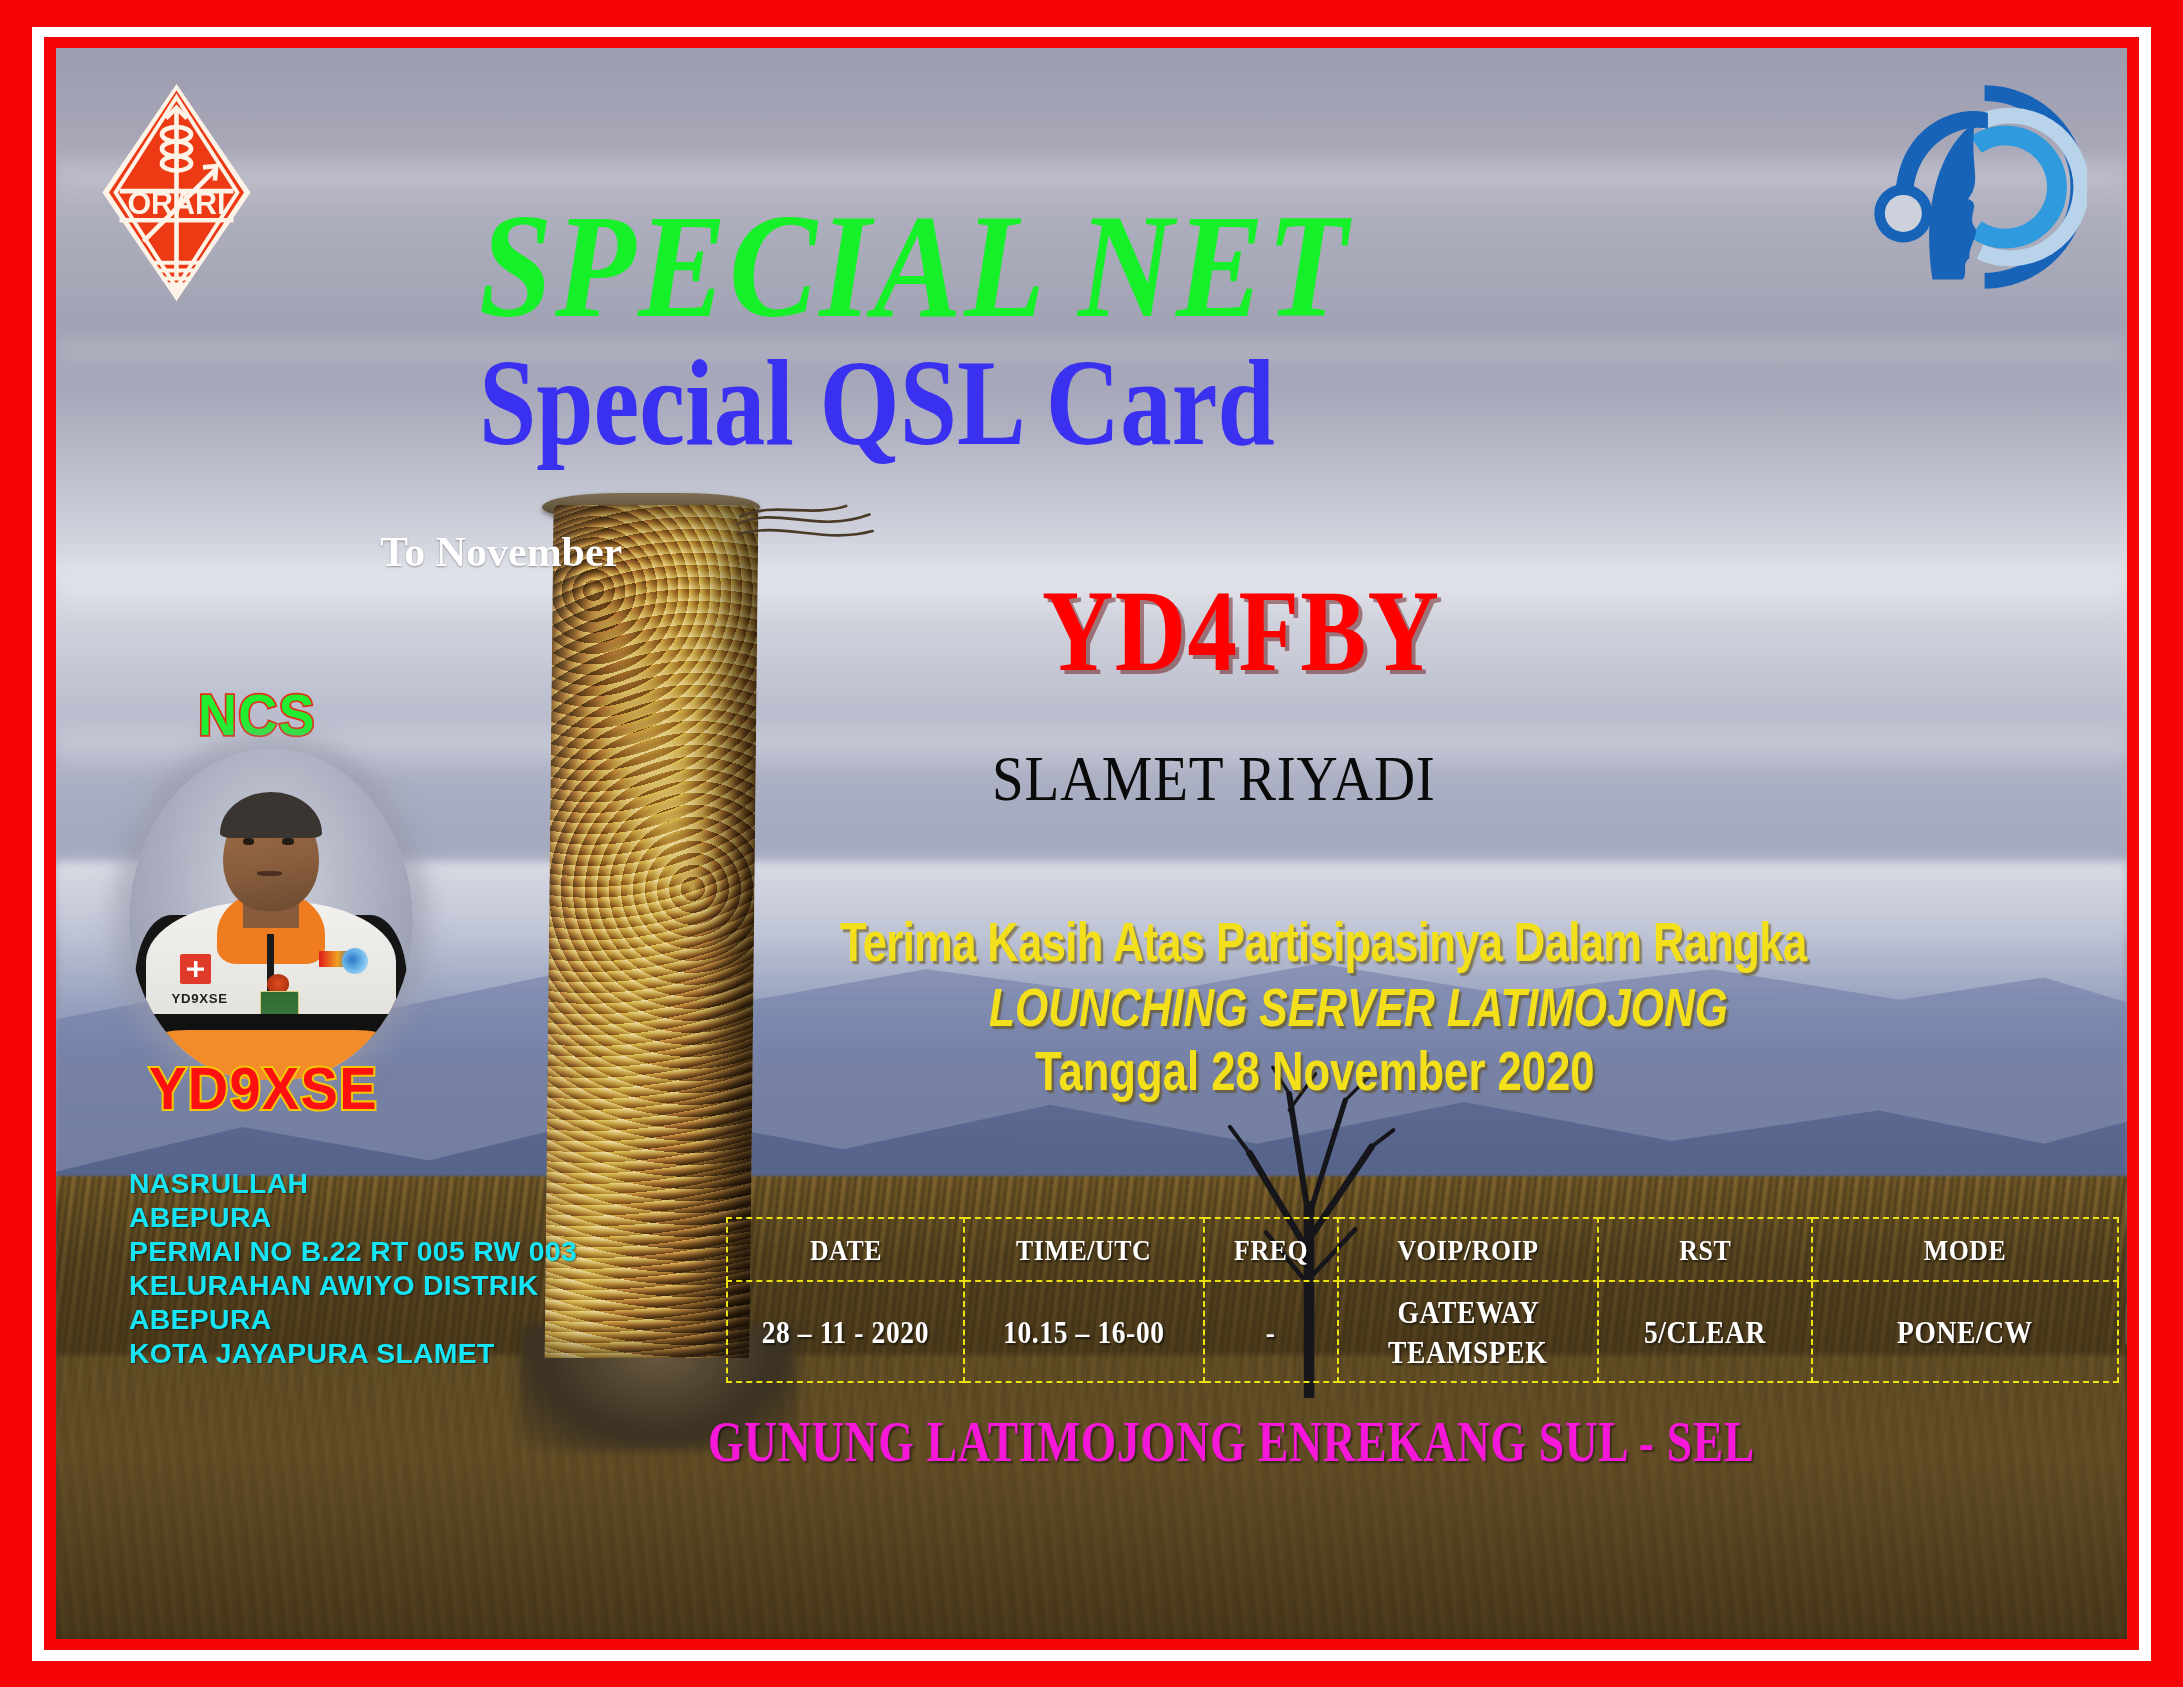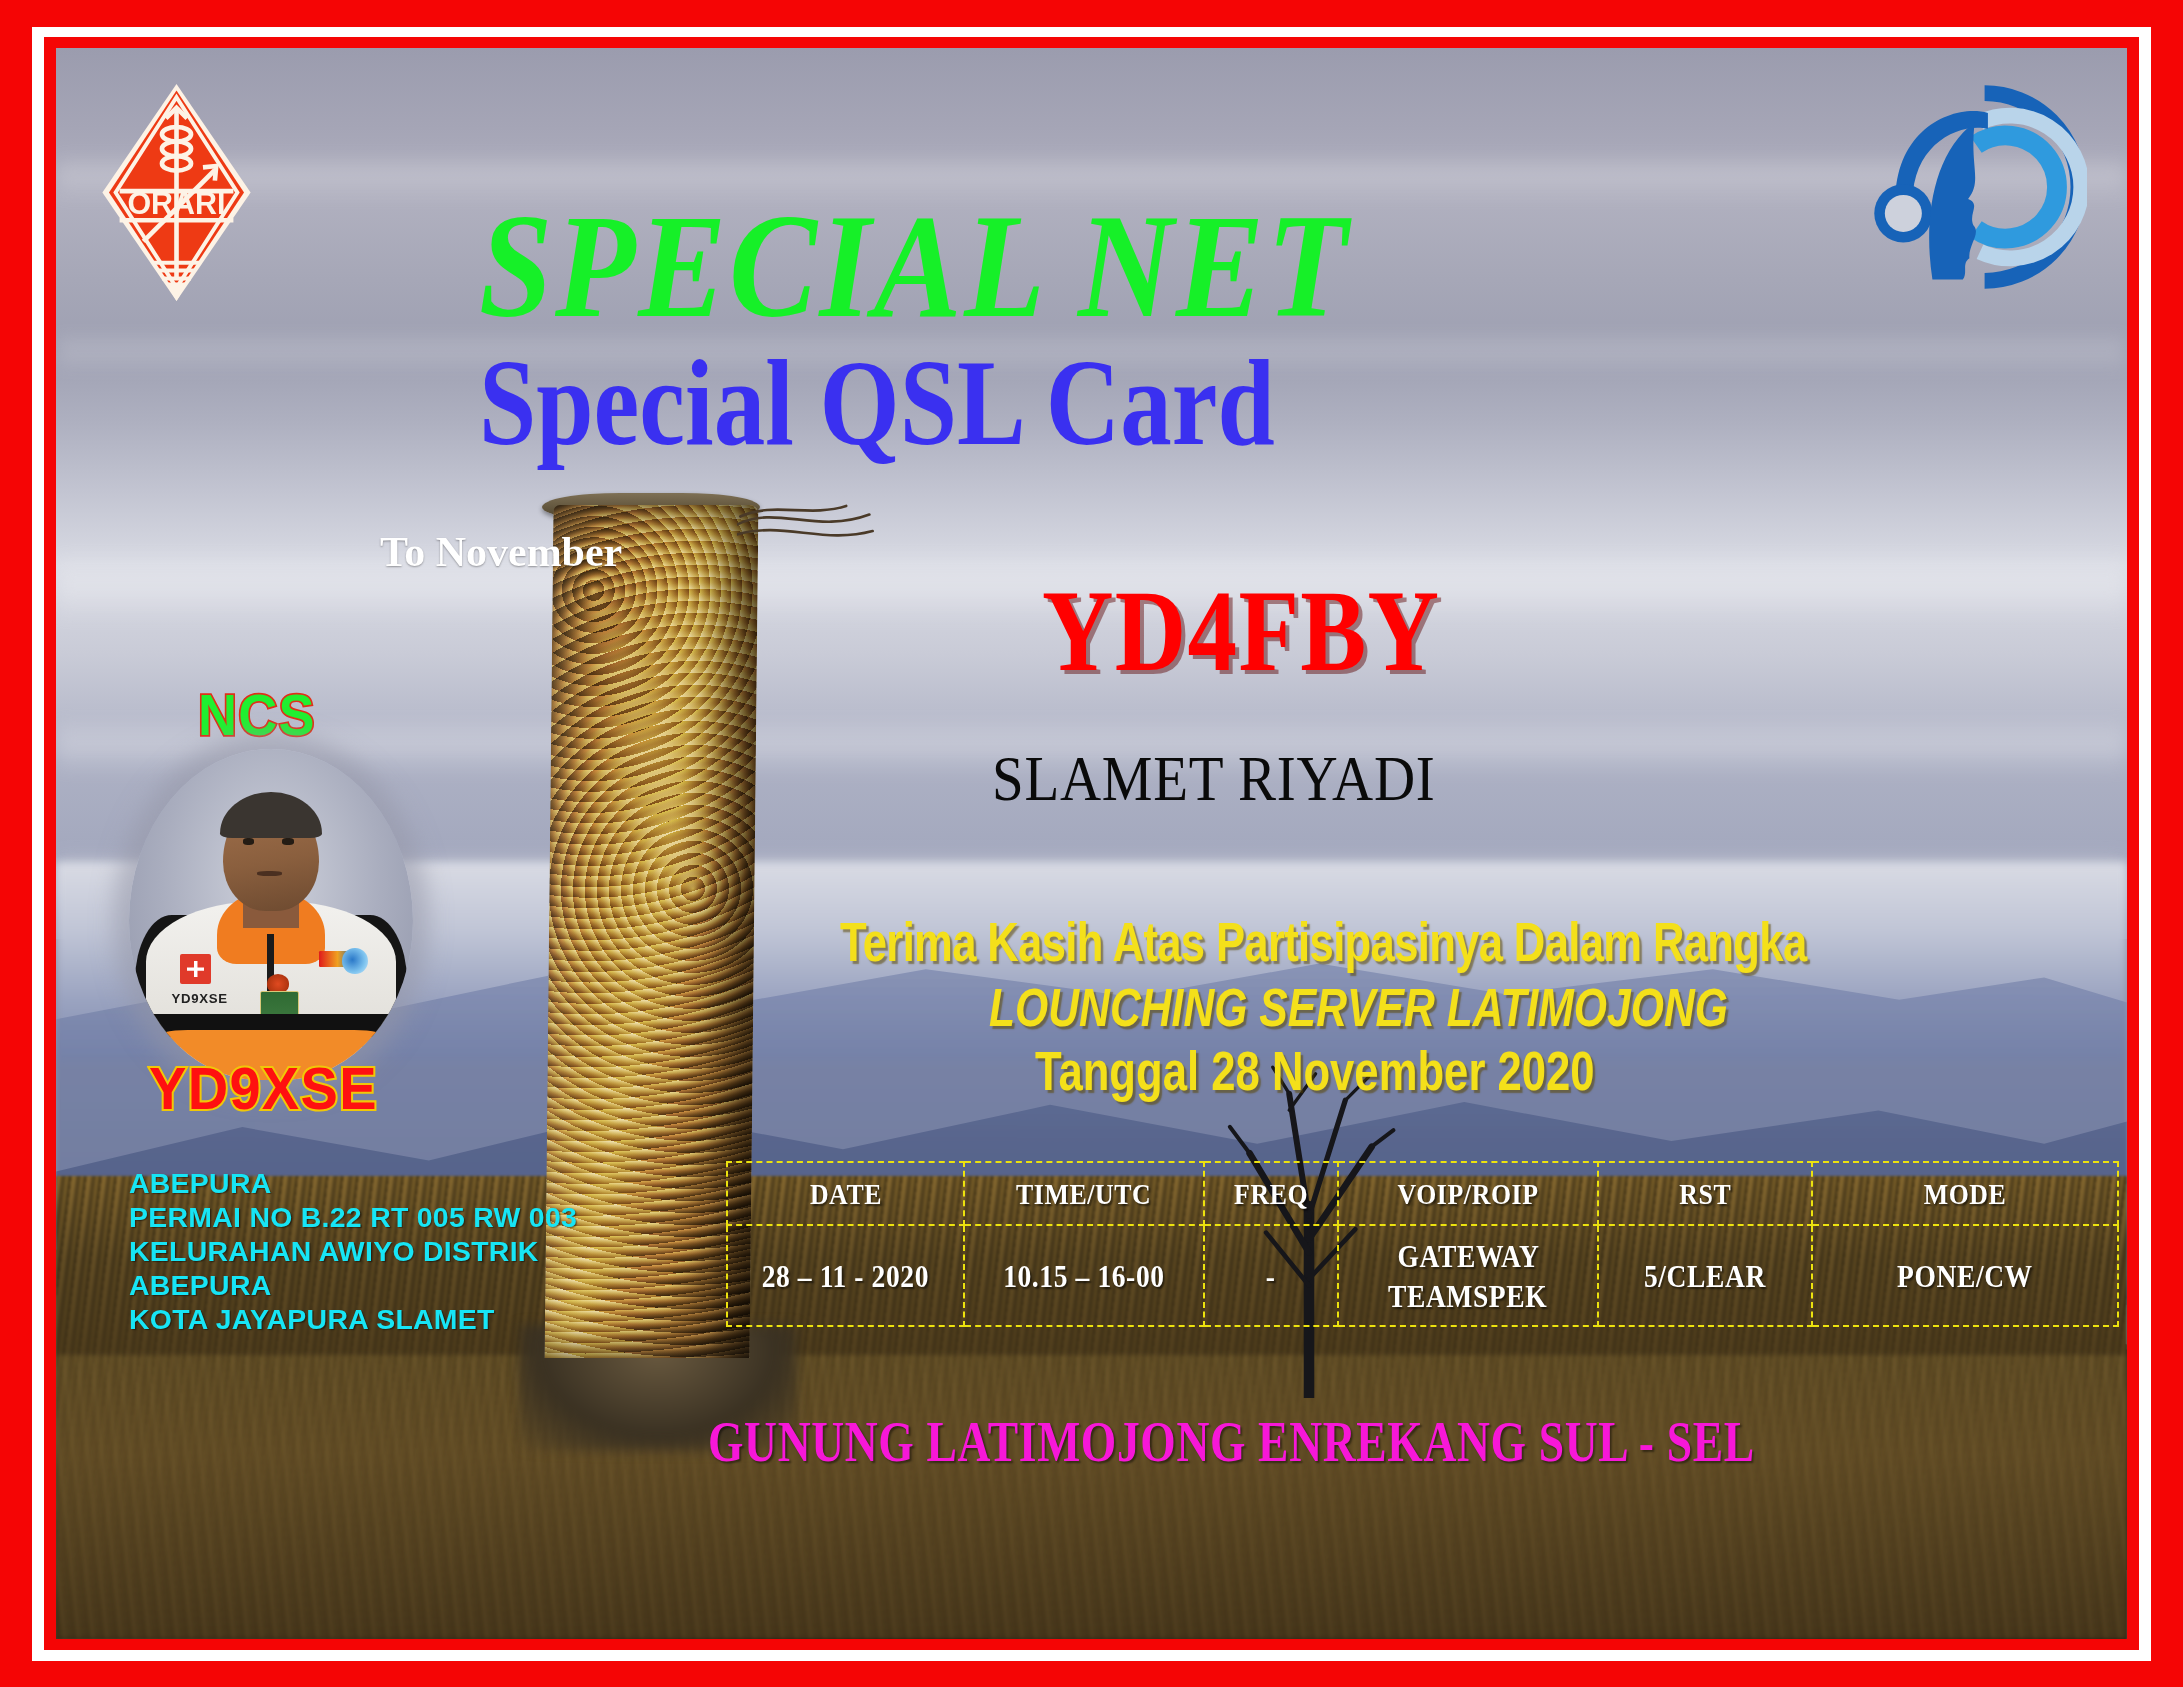--- a/index.html
+++ b/index.html
@@ -299,21 +299,21 @@
     font-weight:bold;font-size:28.4px;line-height:34px;
     color:#17e5f5;
     letter-spacing:0.3px;
     text-shadow:1.3px 1.3px 1.3px rgba(0,0,0,.45);
     white-space:normal;width:543px;
   }
   .addr div{white-space:nowrap;}
 
   
   .qtable{
-    position:absolute;left:670px;top:1113px;width:1379px;
+    position:absolute;left:670px;top:1169px;width:1379px;
     border-collapse:collapse;
     table-layout:fixed;
   }
   .qtable td{
     border:2.6px dashed #ece20e;
     color:#ffffff;
     text-align:center;vertical-align:middle;
     font-family:"Liberation Serif",serif;
     font-weight:bold;
     text-shadow:2px 2px 2px rgba(0,0,0,.55);
@@ -501,20 +501,21 @@
       <div class="po-badgeR2"></div>
       <div class="po-idclip"></div>
       <div class="po-id"></div>
       <div class="po-belt"></div>
       <div class="po-sash"></div>
     </div>
 
     <div class="lbl t-yd9">YD9XSE</div>
 
     <div class="lbl addr">
+      <div>NASRULLAH</div>
       <div>ABEPURA</div>
       <div>PERMAI NO B.22 RT 005 RW 003</div>
       <div>KELURAHAN AWIYO DISTRIK</div>
       <div>ABEPURA</div>
       <div>KOTA JAYAPURA SLAMET</div>
     </div>
 
     <table class="qtable">
       <tbody>
           <tr class="head">

